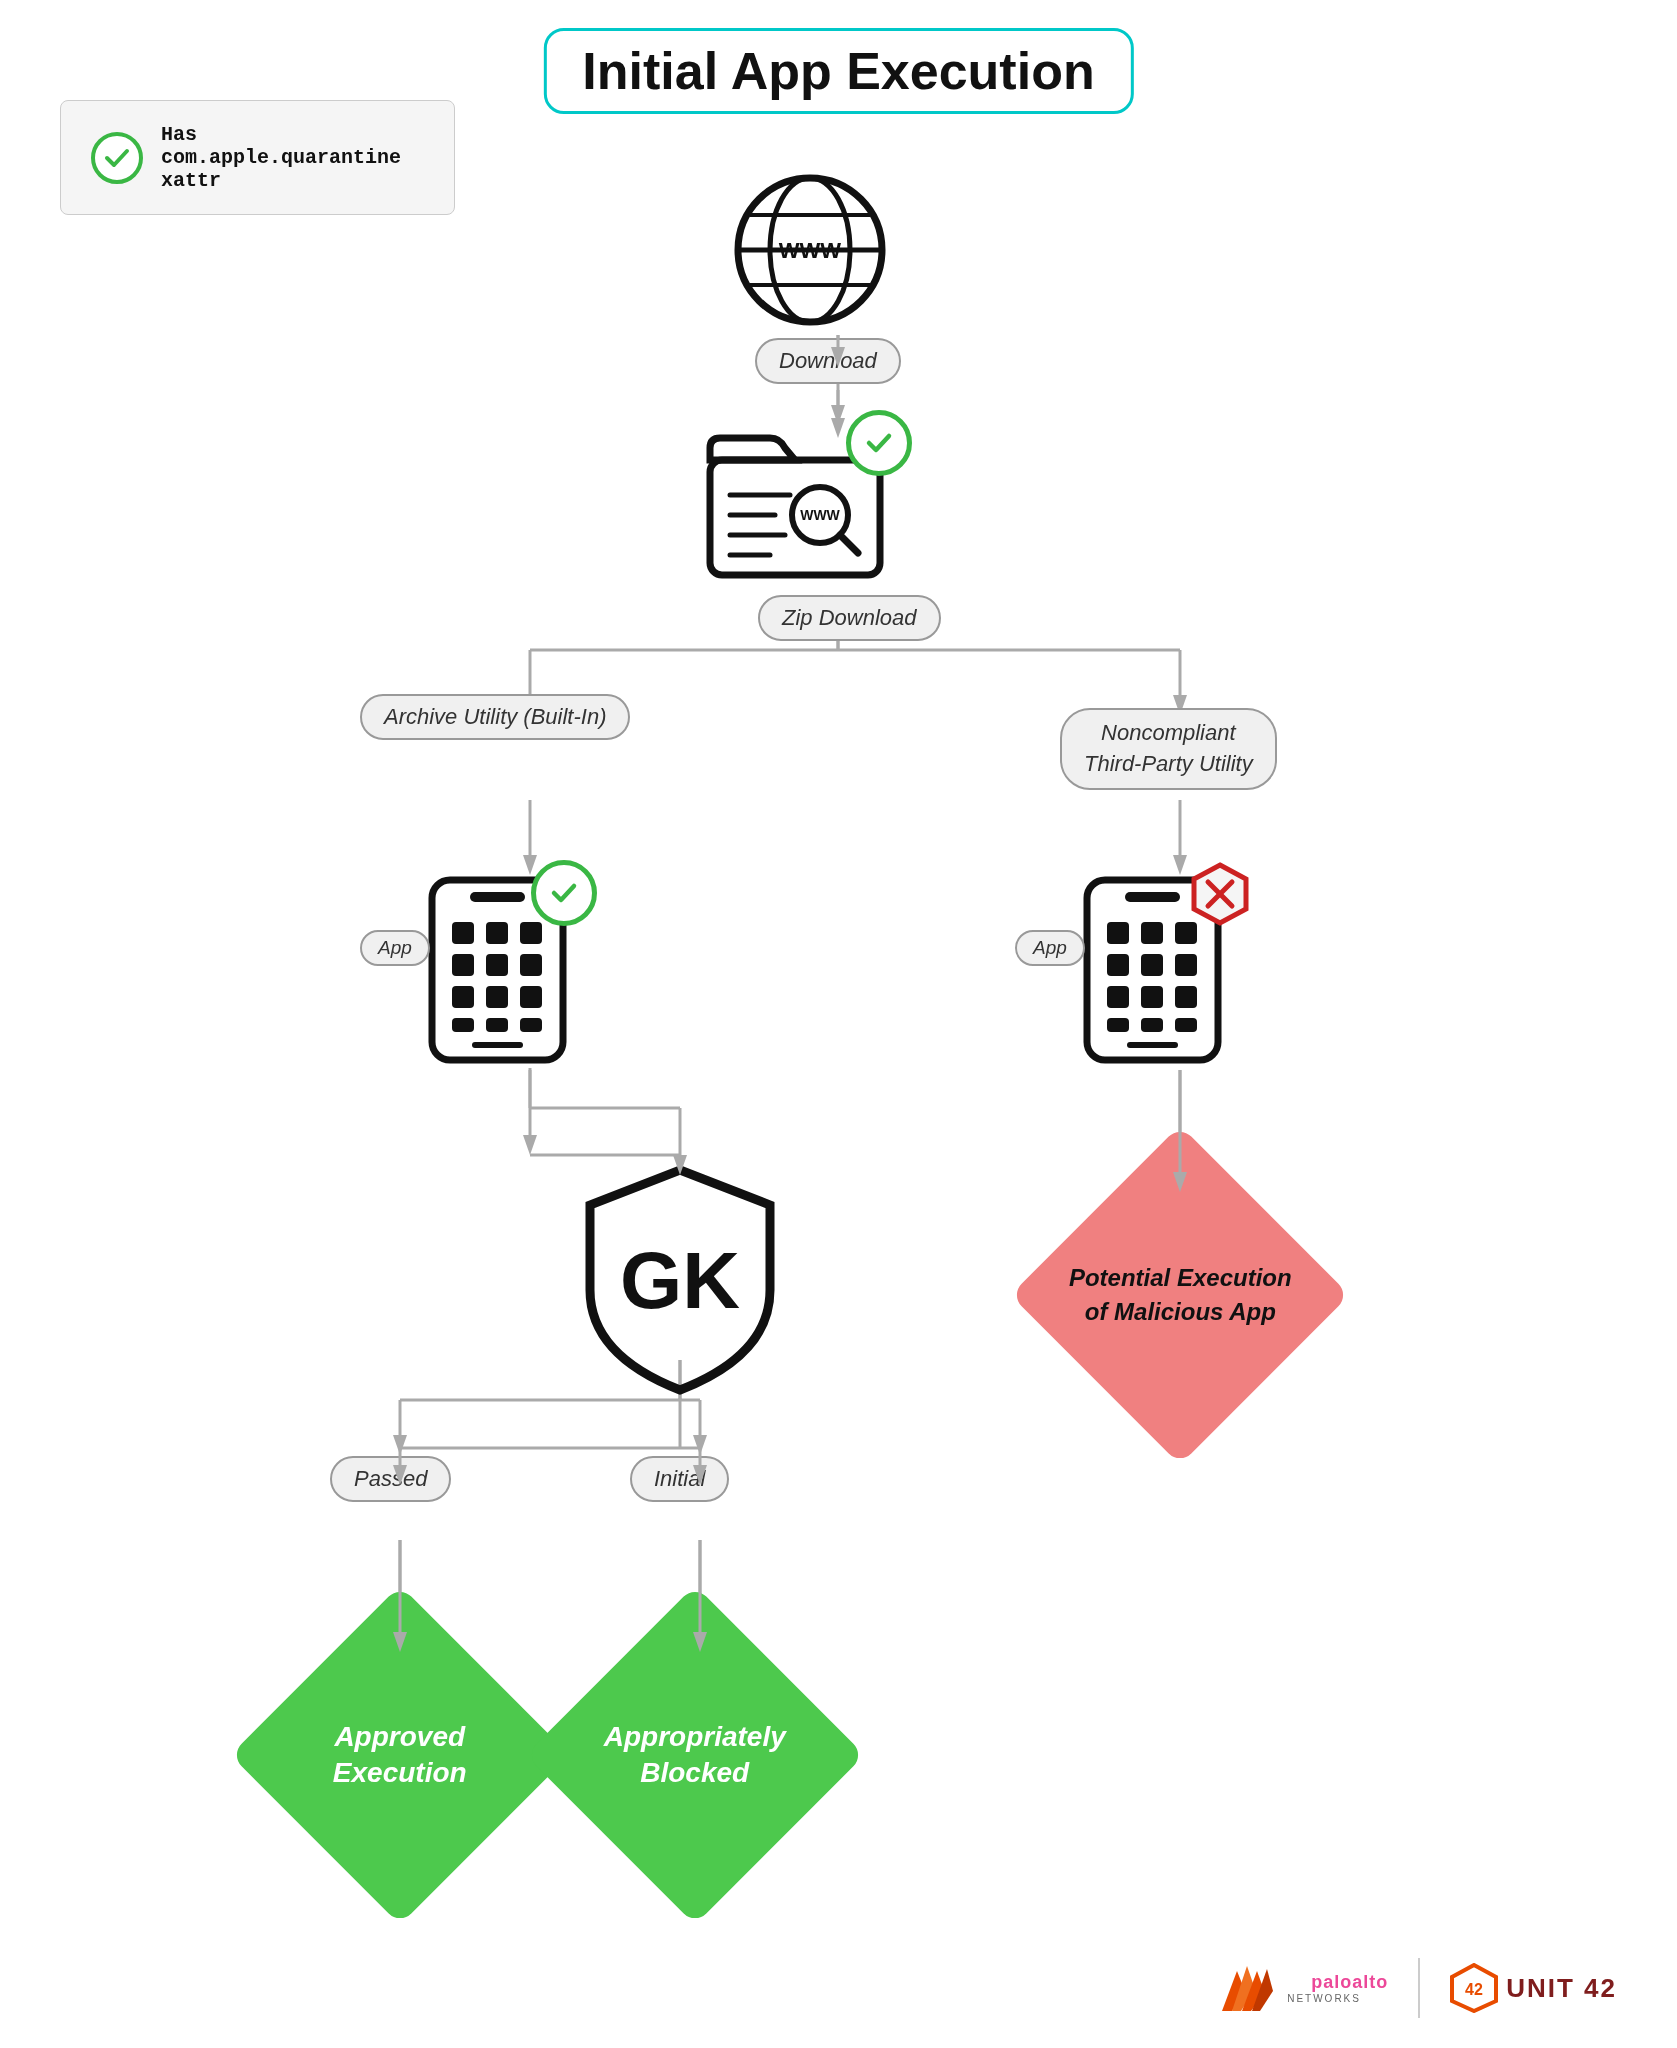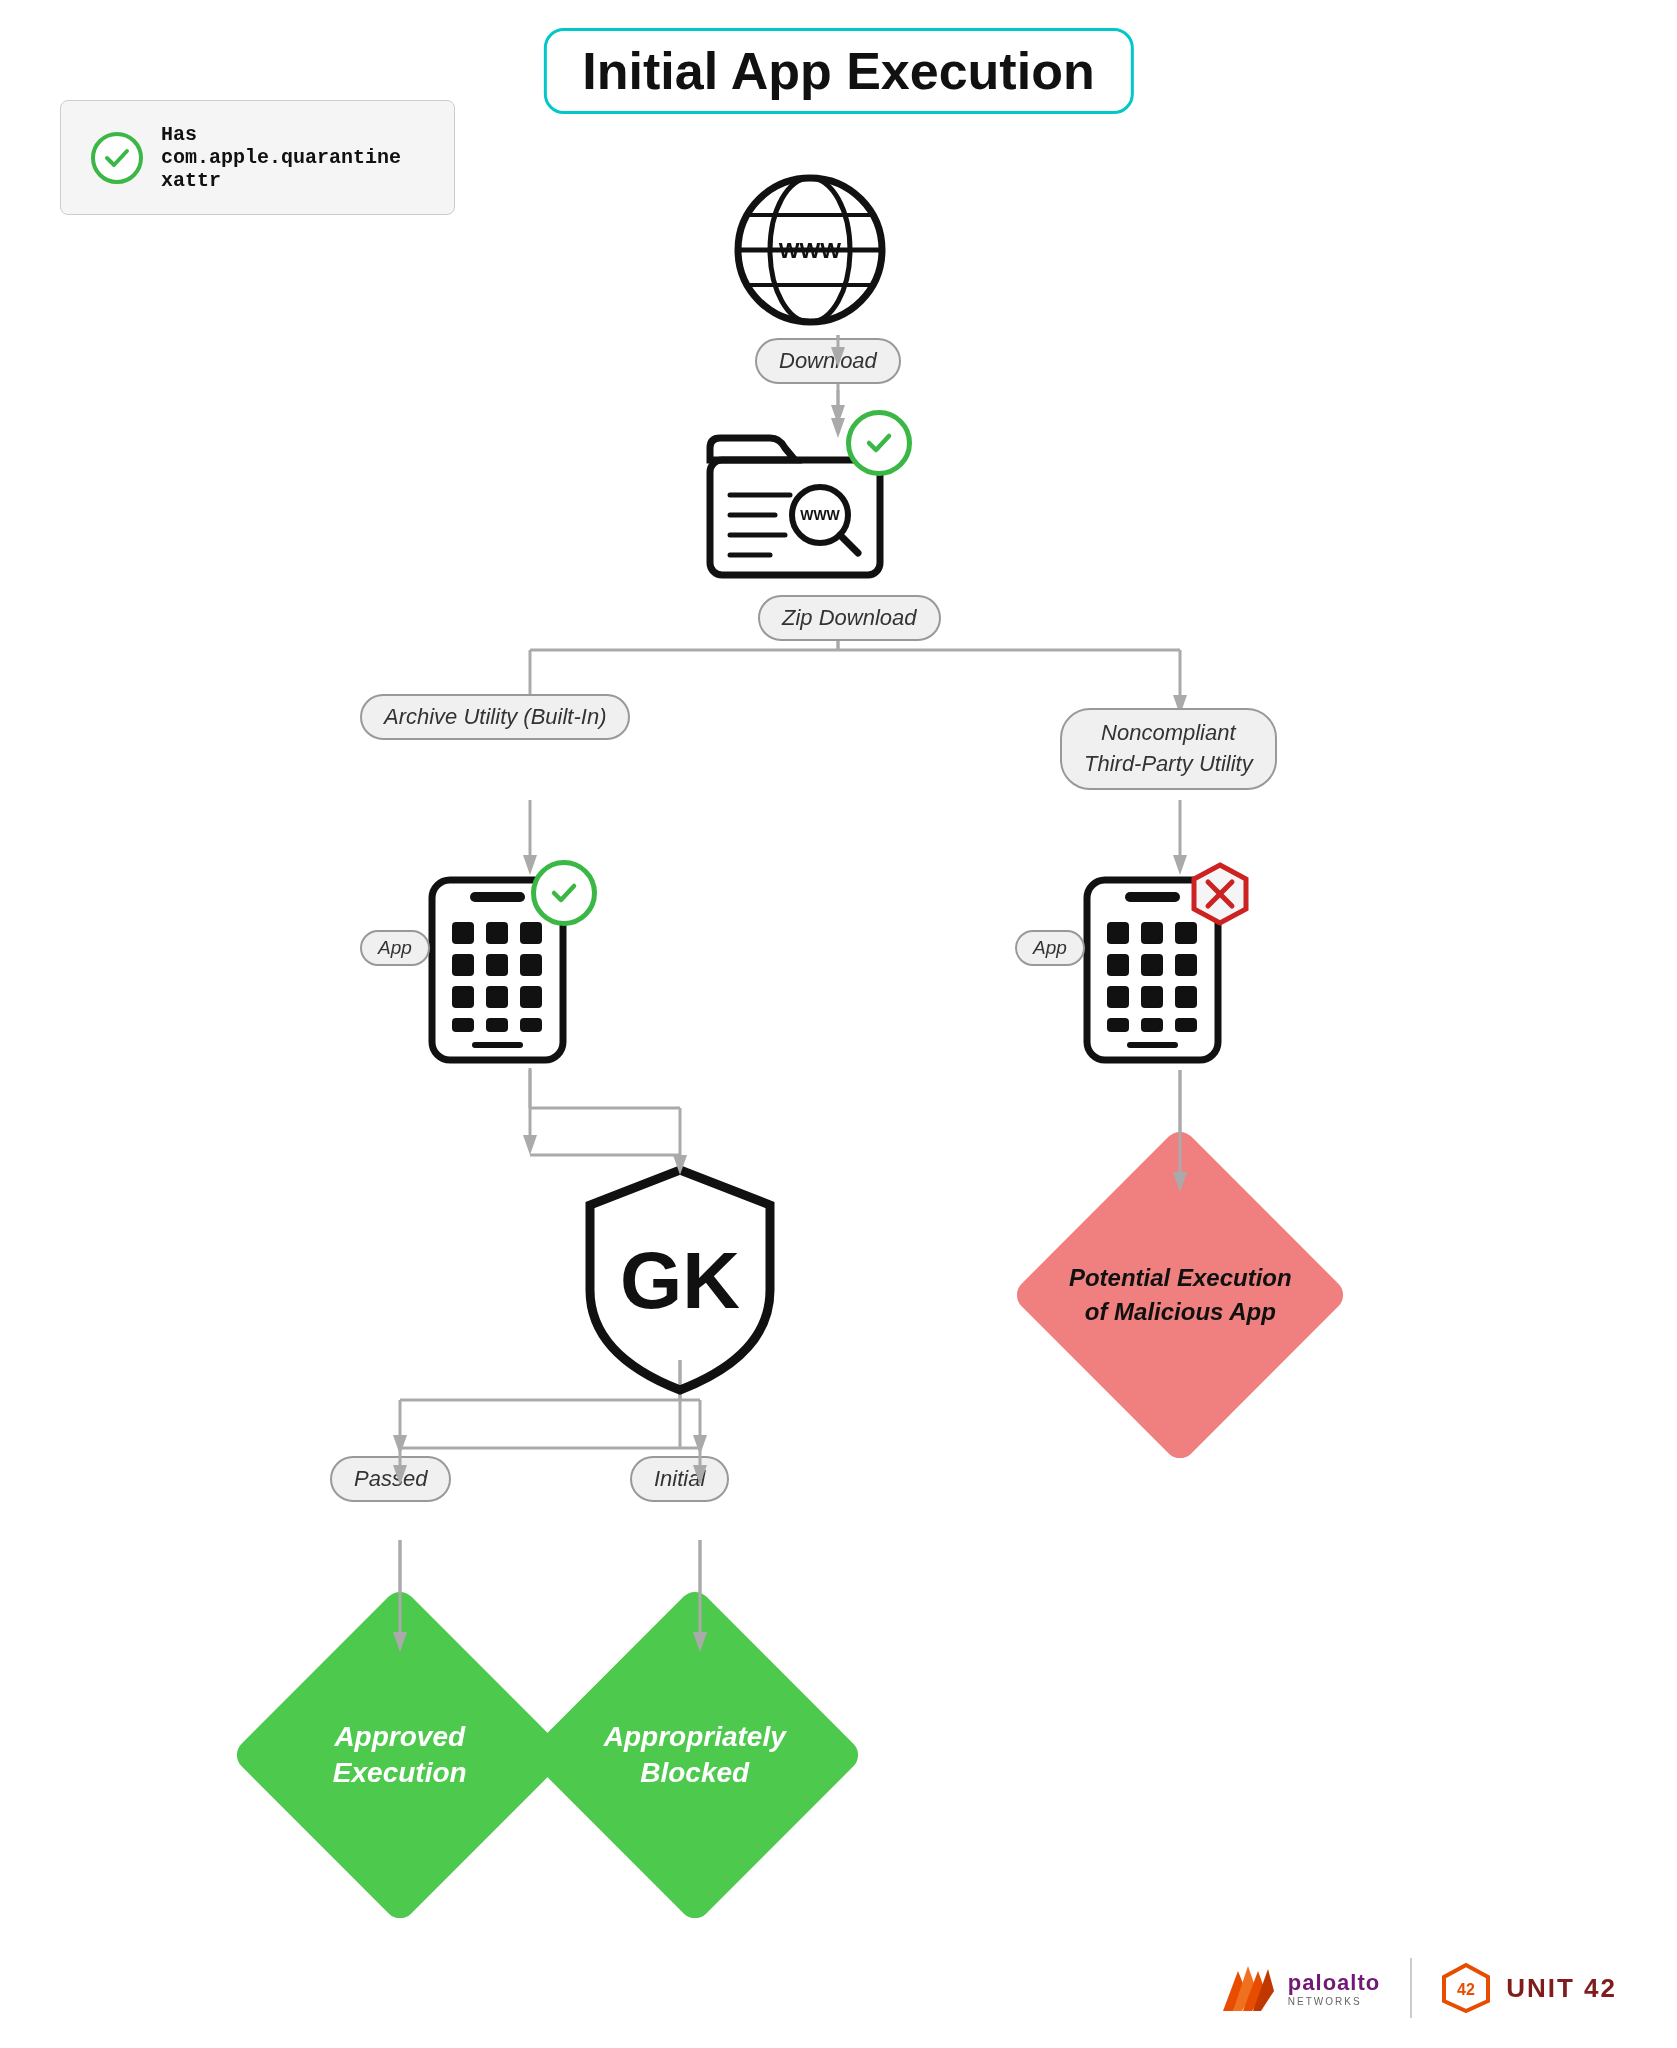--- a/index.html
+++ b/index.html
@@ -414,26 +414,26 @@
 
   <div style="display:flex; align-items:center; gap:10px;">
     <svg width="60" height="55" viewBox="0 0 60 55">
 
       <polygon points="5,50 20,10 28,30 15,50" fill="#e84c00"></polygon>
       <polygon points="15,50 30,5 38,28 24,50" fill="#f07020"></polygon>
       <polygon points="25,50 40,10 48,32 34,50" fill="#e84c00"></polygon>
       <polygon points="35,50 50,8 56,30 43,50" fill="#c03800"></polygon>
     </svg>
     <div>
-      <div style="font-weight:900; font-size:22px; color:#701a75; letter-spacing:1px;">paloalto</div>
+      <div style="font-weight:900; font-size:18px; color:#ec4899; letter-spacing:1px;margin-left:24px;">paloalto</div>
       <div style="font-size:10px; color:#666; letter-spacing:2px;">NETWORKS</div>
     </div>
   </div>
   <div style="width:2px; height:60px; background:#ccc;"></div>
 
-  <div style="display:flex; align-items:center; gap:16px;">
+  <div style="display:flex; align-items:center; gap:8px;">
     <svg width="48" height="50" viewBox="0 0 48 50">
       <path d="M24,2 L46,14 L46,38 L24,48 L2,38 L2,14 Z" fill="none" stroke="#e84c00" stroke-width="4"></path>
       <text x="24" y="32" text-anchor="middle" font-size="16" font-weight="900" fill="#e84c00" font-family="Arial">42</text>
     </svg>
     <div style="font-weight:900; font-size:26px; color:#7f1d1d; letter-spacing:2px;">UNIT 42</div>
   </div>
 </div>
 
 </body></html>

